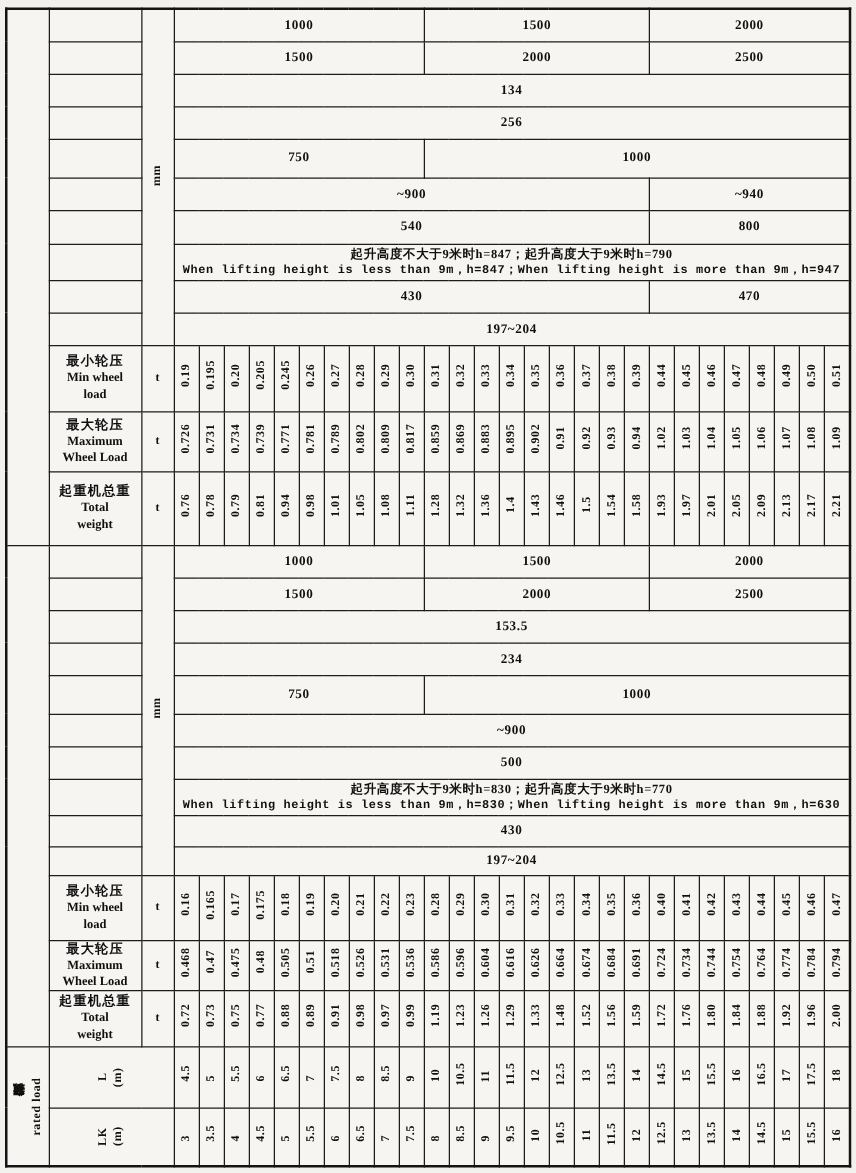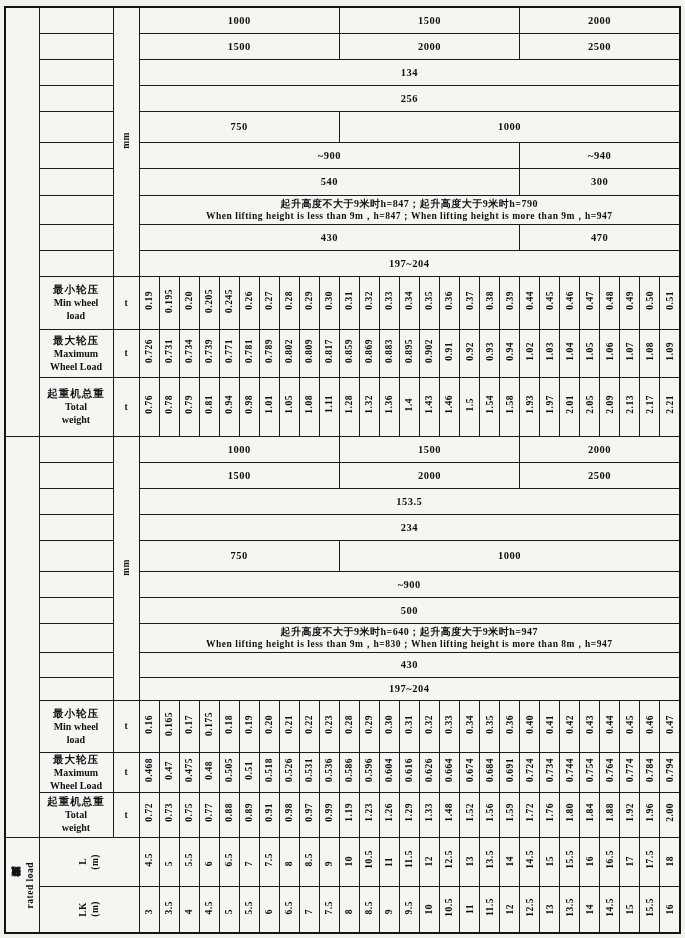--- a/index.html
+++ b/index.html
@@ -24,21 +24,21 @@
     vertical-align:middle;
     font-weight:bold;
     overflow:hidden;
   }
   table.spec{border:2px solid #141414;}
   .group-cell{font-size:11px;width:34px;}
   .param-cell{font-size:10.5px;width:74px;}
   .unit-cell{font-size:9.5px;width:26px;}
   .spec-val{font-size:10.5px;letter-spacing:.5px;}
   .h-zh{font-size:10px;line-height:13px;letter-spacing:.5px;}
-  .h-en{font-size:9.5px;line-height:12px;}
+  .h-en{font-size:9.5px;line-height:12px;font-family:Liberation Mono, monospace;}
   .load-label{font-size:10px;line-height:13px;margin-left:40px;}
   .load-label .zh{font-size:10.5px;letter-spacing:1px;}
   .vtext{
     display:inline-block;
     writing-mode:vertical-rl;
     transform:rotate(180deg);
     font-weight:bold;
     font-size:9.5px;
     letter-spacing:.5px;
     white-space:nowrap;
@@ -85,21 +85,21 @@
           <td class="spec-val" colspan="17">1000</td>
         </tr>
         <tr style="height: 26px;">
           <td class="param-cell"></td>
           <td class="spec-val" colspan="19">~900</td>
           <td class="spec-val" colspan="8">~940</td>
         </tr>
         <tr style="height: 27px;">
           <td class="param-cell"></td>
           <td class="spec-val" colspan="19">540</td>
-          <td class="spec-val" colspan="8">300</td>
+          <td class="spec-val" colspan="8">800</td>
         </tr>
         <tr style="height: 29px;">
           <td class="param-cell"></td>
           <td class="spec-val" colspan="27">
             <div class="h-zh">起升高度不大于9米时h=847；起升高度大于9米时h=790</div>
             <div class="h-en">When lifting height is less than 9m，h=847；When lifting height is more than 9m，h=947</div>
           </td>
         </tr>
         <tr style="height: 26px;">
           <td class="param-cell"></td>
@@ -246,22 +246,22 @@
           <td class="param-cell"></td>
           <td class="spec-val" colspan="27">~900</td>
         </tr>
         <tr style="height: 26px;">
           <td class="param-cell"></td>
           <td class="spec-val" colspan="27">500</td>
         </tr>
         <tr style="height: 29px;">
           <td class="param-cell"></td>
           <td class="spec-val" colspan="27">
-            <div class="h-zh">起升高度不大于9米时h=640；起升高度大于9米时h=947</div>
-            <div class="h-en">When lifting height is less than 9m，h=830；When lifting height is more than 8m，h=947</div>
+            <div class="h-zh">起升高度不大于9米时h=830；起升高度大于9米时h=770</div>
+            <div class="h-en">When lifting height is less than 9m，h=830；When lifting height is more than 9m，h=630</div>
           </td>
         </tr>
         <tr style="height: 25px;">
           <td class="param-cell"></td>
           <td class="spec-val" colspan="27">430</td>
         </tr>
         <tr style="height: 23px;">
           <td class="param-cell"></td>
           <td class="spec-val" colspan="27">197~204</td>
         </tr>

